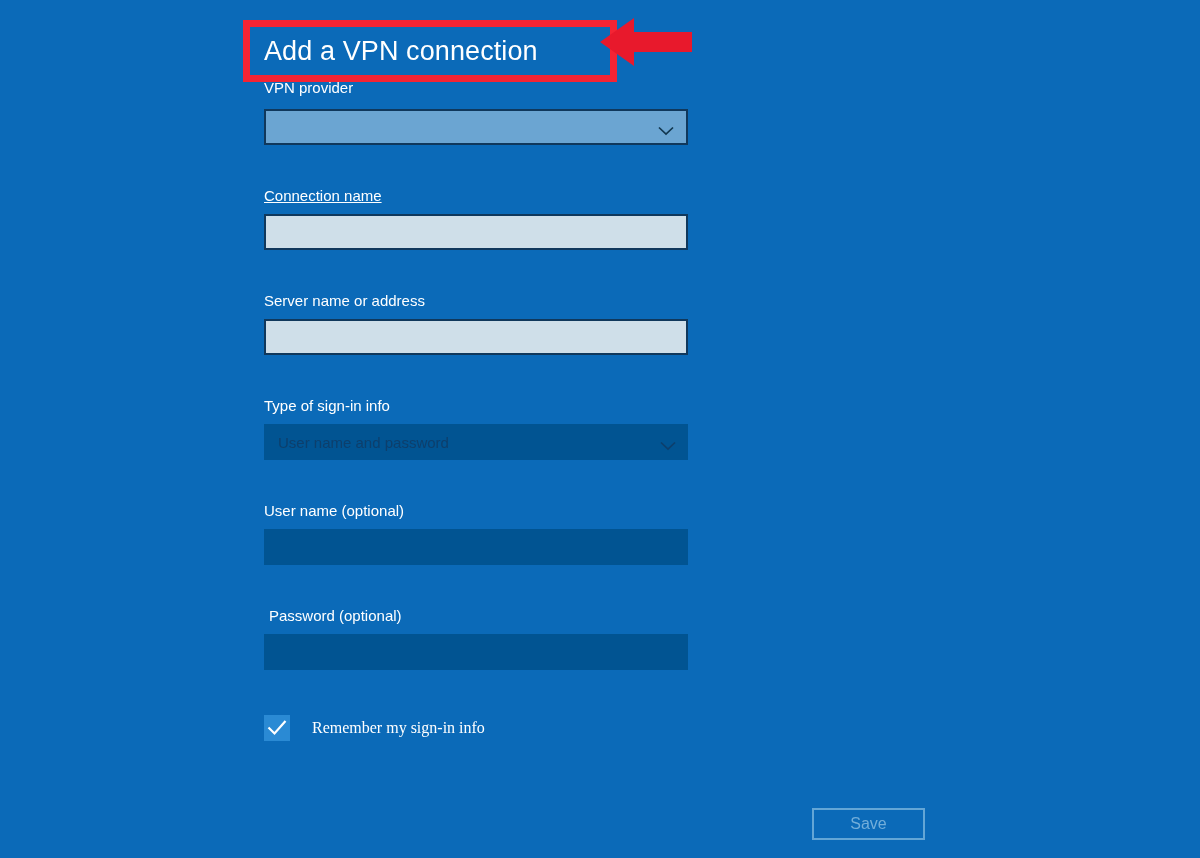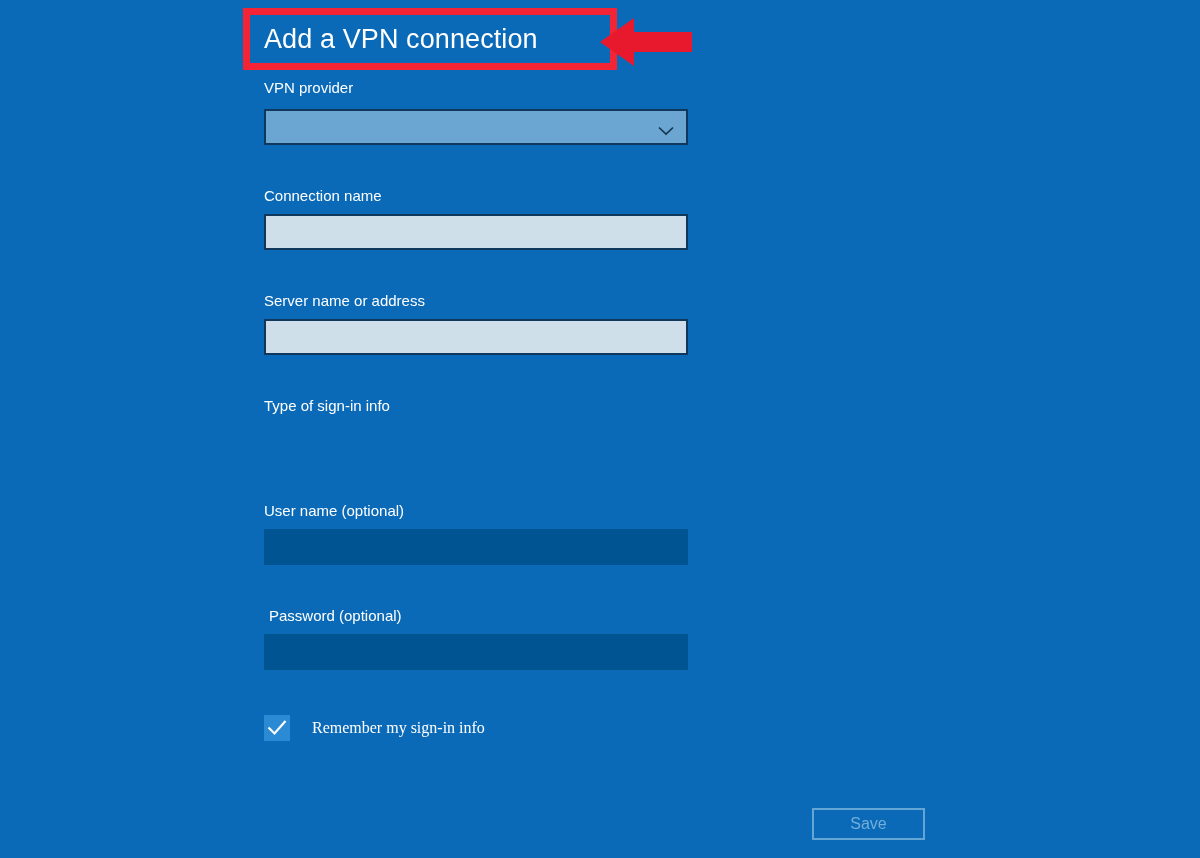--- a/index.html
+++ b/index.html
@@ -19,21 +19,21 @@
 
   .page {
     position: absolute;
     inset: 0;
   }
 
   
   .title-wrap {
     position: absolute;
     left: 243px;
-    top: 8px;
+    top: 20px;
     width: 374px;
     height: 62px;
     border: 7px solid #f42434;
     box-sizing: border-box;
   }
   .title-text {
     position: absolute;
     left: 14px;
     top: 50%;
     transform: translateY(-50%);
@@ -183,31 +183,39 @@
   <div class="field-label" style="left:264px; top:79px;">VPN provider</div>
   <div class="control combo-enabled" style="top:109px;">
     <span class="combo-text"></span>
     <span class="chevron">
       <svg width="16" height="10" viewBox="0 0 16 10">
         <polyline points="1,1.5 8,8 15,1.5" fill="none" stroke="#12374f" stroke-width="1.7"></polyline>
       </svg>
     </span>
   </div>
 
-  <div class="field-label" style="left:264px; top:187px;">Connection name</div>
+  <div class="field-label" style="left:264px; top:187px;text-decoration:underline;">Connection name</div>
   <div class="control input-enabled" style="top:214px;">
     <span class="combo-text"></span>
   </div>
 
   <div class="field-label" style="left:264px; top:292px;">Server name or address</div>
   <div class="control input-enabled" style="top:319px;">
     <span class="combo-text"></span>
   </div>
 
   <div class="field-label" style="left:264px; top:397px;text-align:right;">Type of sign-in info</div>
+  <div class="control control-disabled" style="top:424px;">
+    <span class="combo-text disabled">User name and password</span>
+    <span class="chevron">
+      <svg width="16" height="10" viewBox="0 0 16 10">
+        <polyline points="1,1.5 8,8 15,1.5" fill="none" stroke="#0d3f6c" stroke-width="1.7"></polyline>
+      </svg>
+    </span>
+  </div>
 
   <div class="field-label" style="left:264px; top:502px;">User name (optional)</div>
   <div class="control control-disabled" style="top:529px;">
     <span class="combo-text disabled"></span>
   </div>
 
   <div class="field-label" style="left:260px; top:607px;margin-left:9px;">Password (optional)</div>
   <div class="control control-disabled" style="top:634px;">
     <span class="combo-text disabled"></span>
   </div>

